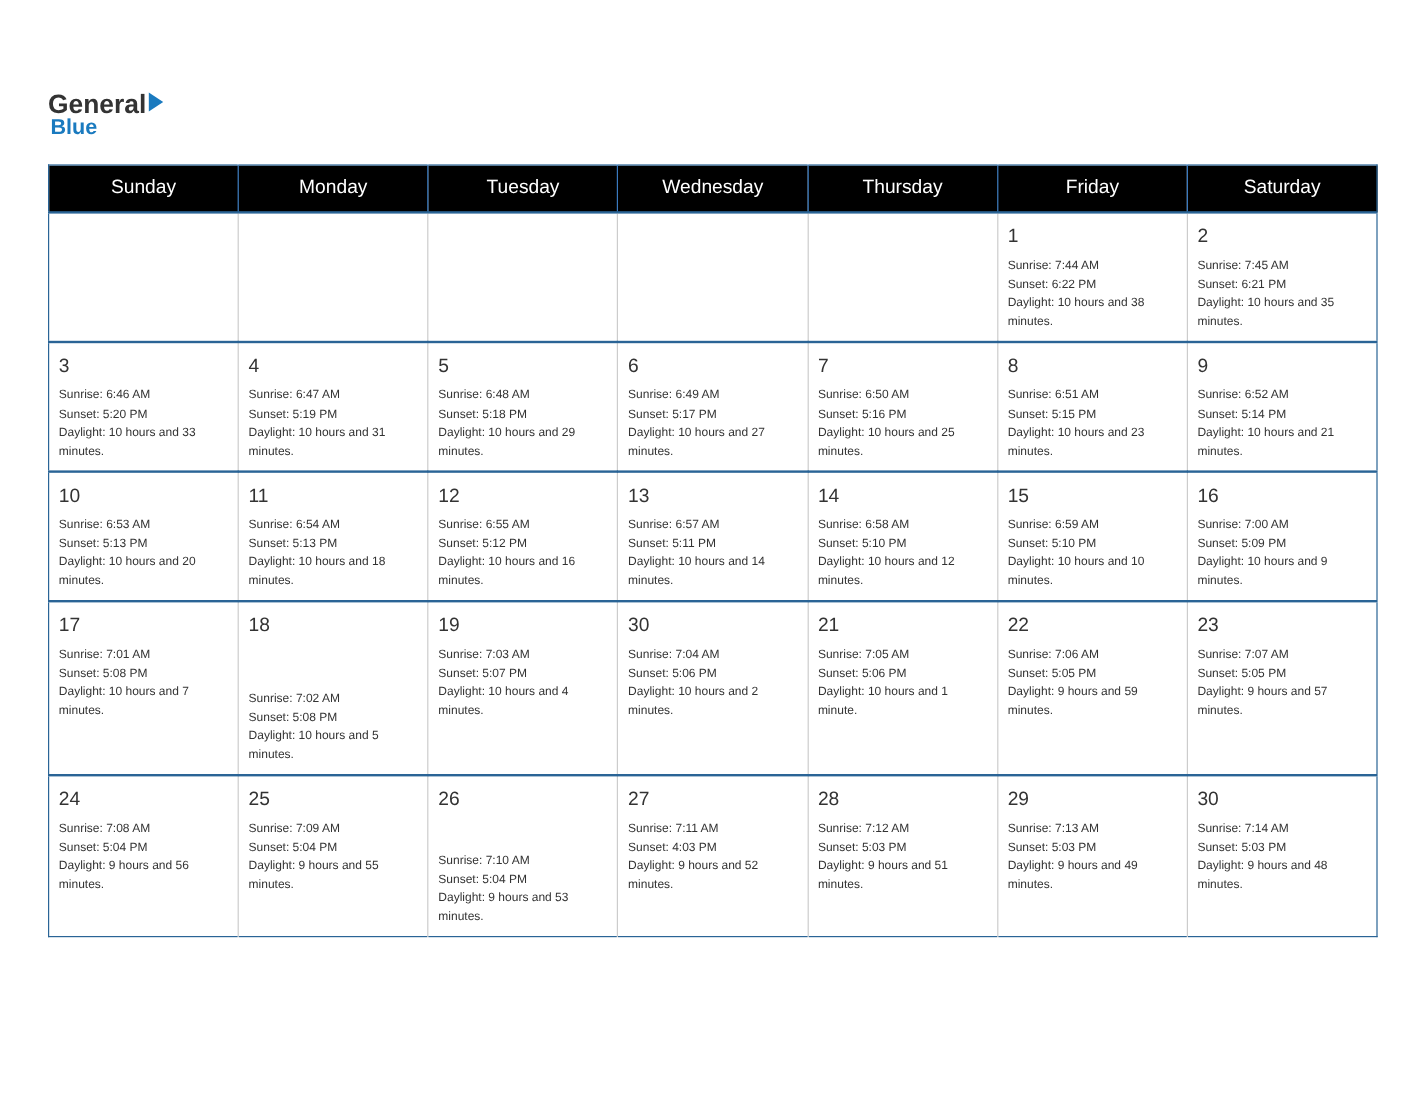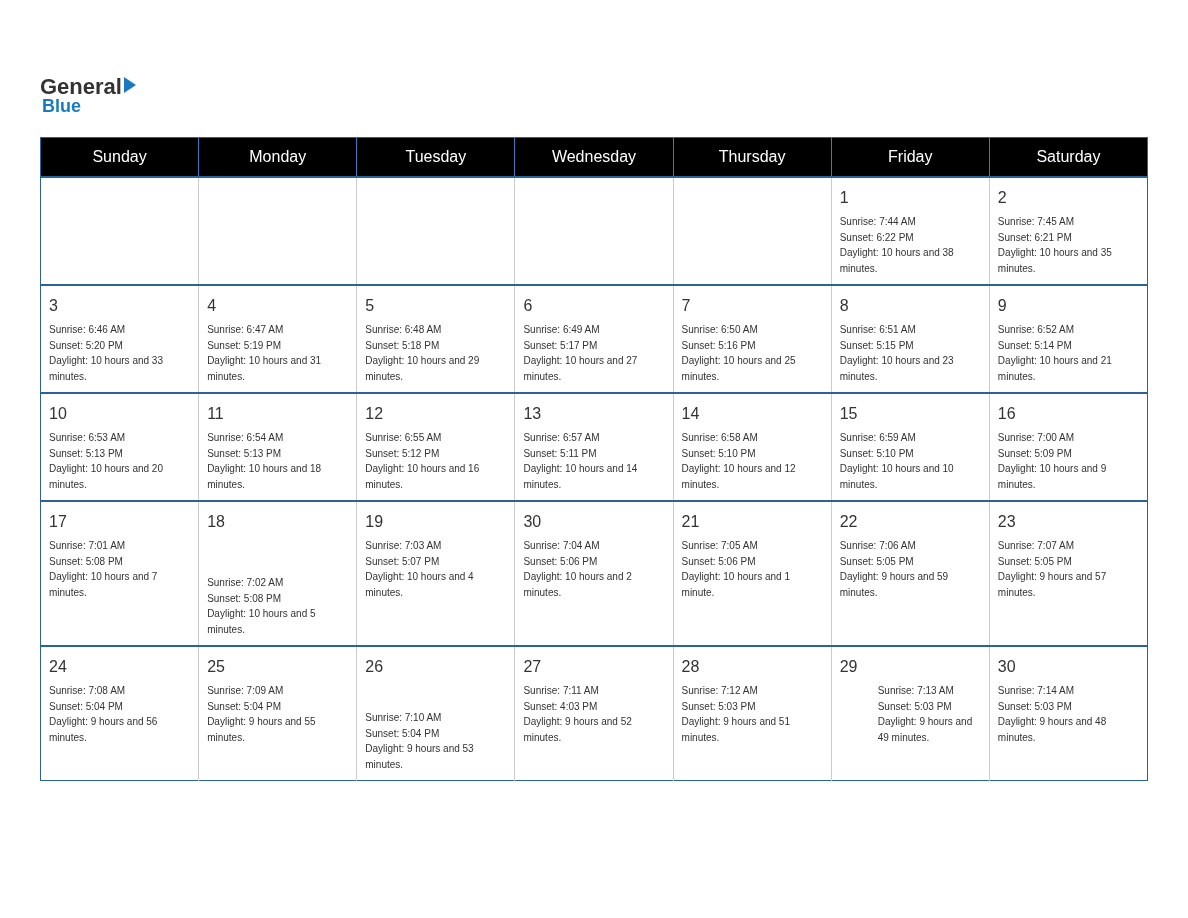--- a/index.html
+++ b/index.html
@@ -312,21 +312,21 @@
 Daylight: 9 hours and 52 minutes.</div>
         </td>
         <td>
           <span class="day-number">28</span>
           <div class="day-info" style="white-space: pre-line;">Sunrise: 7:12 AM
 Sunset: 5:03 PM
 Daylight: 9 hours and 51 minutes.</div>
         </td>
         <td>
           <span class="day-number">29</span>
-          <div class="day-info" style="white-space: pre-line; margin-left: 38px;">Sunrise: 7:13 AM
+          <div class="day-info" style="white-space: pre-line;">Sunrise: 7:13 AM
 Sunset: 5:03 PM
 Daylight: 9 hours and 49 minutes.</div>
         </td>
         <td>
           <span class="day-number">30</span>
           <div class="day-info" style="white-space: pre-line;">Sunrise: 7:14 AM
 Sunset: 5:03 PM
 Daylight: 9 hours and 48 minutes.</div>
         </td>
       </tr>

